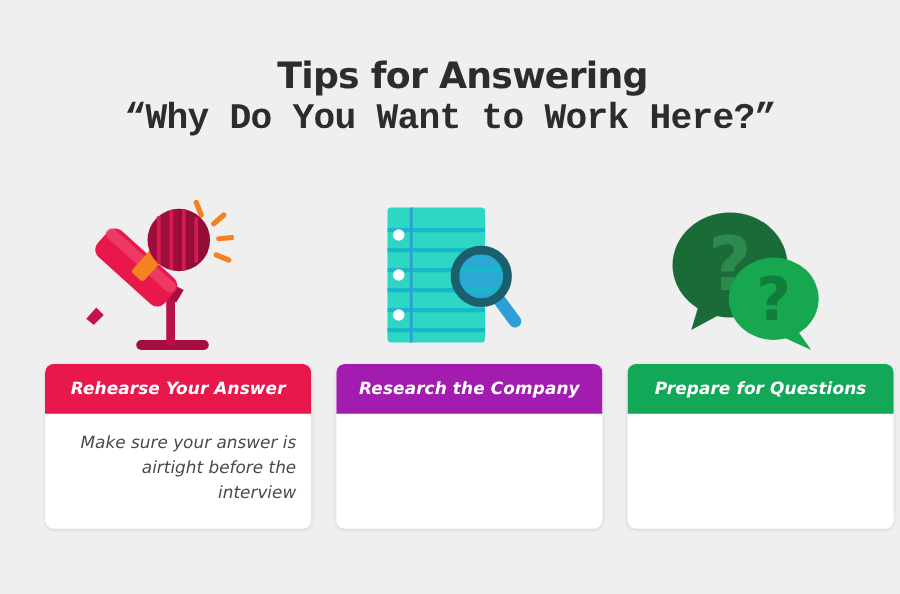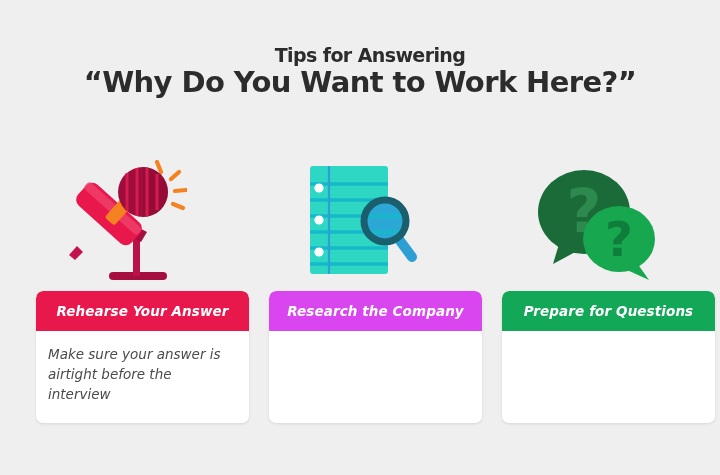--- a/index.html
+++ b/index.html
@@ -30,21 +30,21 @@
     width: 720px;
     text-align: center;
   }
   .title-line {
     font-family: "DejaVu Sans", "Liberation Sans", sans-serif;
     font-weight: bold;
     color: #2c2c2c;
     letter-spacing: -0.6px;
     line-height: 1.16;
   }
-  .title-line-1 { font-size: 19px; padding-left: 20px; }
+  .title-line-1 { font-size: 29px; padding-left: 20px; }
   .title-line-2 { font-size: 29px; }
 
   
   .icons-row {
     position: absolute;
     top: 158px;
     left: 0;
     width: 720px;
     height: 130px;
   }
@@ -108,31 +108,31 @@
     align-items: center;
     justify-content: center;
     padding: 4px 12px 8px;
     box-sizing: border-box;
   }
   .card-body-text {
     color: #4a4a4a;
     font-family: "DejaVu Sans", "Liberation Sans", sans-serif;
     font-size: 13.5px;
     line-height: 1.48;
-    text-align: left;
+    text-align: right;
   }
 </style>
 </head>
 <body style="background: rgb(239, 239, 239);">
 
 <div class="poster">
 
   <div class="title-block">
     <div class="title-line title-line-1" style="color: rgb(44, 44, 44);">Tips for Answering</div>
-    <div class="title-line title-line-2" style="color: rgb(44, 44, 44);">“Why Do You Want to Work Here?”</div>
+    <div class="title-line title-line-2" style="color: rgb(44, 44, 44); font-family: Liberation Mono, monospace;">“Why Do You Want to Work Here?”</div>
   </div>
 
   <div class="icons-row">
 
     <div class="icon-slot slot-0">
       <svg width="120" height="126" viewBox="0 0 120 126">
 
         <g stroke="#f58220" stroke-width="4.2" stroke-linecap="round">
           <line x1="94" y1="12" x2="90" y2="2"></line>
           <line x1="104" y1="19" x2="112" y2="12"></line>
@@ -221,21 +221,21 @@
   <div class="cards-row">
 
     <div class="card card-0">
       <div class="card-header" style="background: rgb(232, 23, 76);">Rehearse Your Answer</div>
       <div class="card-body">
         <span class="card-body-text">Make sure your answer is airtight before the interview</span>
       </div>
     </div>
 
     <div class="card card-1">
-      <div class="card-header" style="background: #d946ef;">Research the Company</div>
+      <div class="card-header" style="background: #a21caf;">Research the Company</div>
     </div>
 
     <div class="card card-2">
       <div class="card-header" style="background: rgb(19, 167, 88);">Prepare for Questions</div>
     </div>
   </div>
 
 </div>
 
 </body></html>

